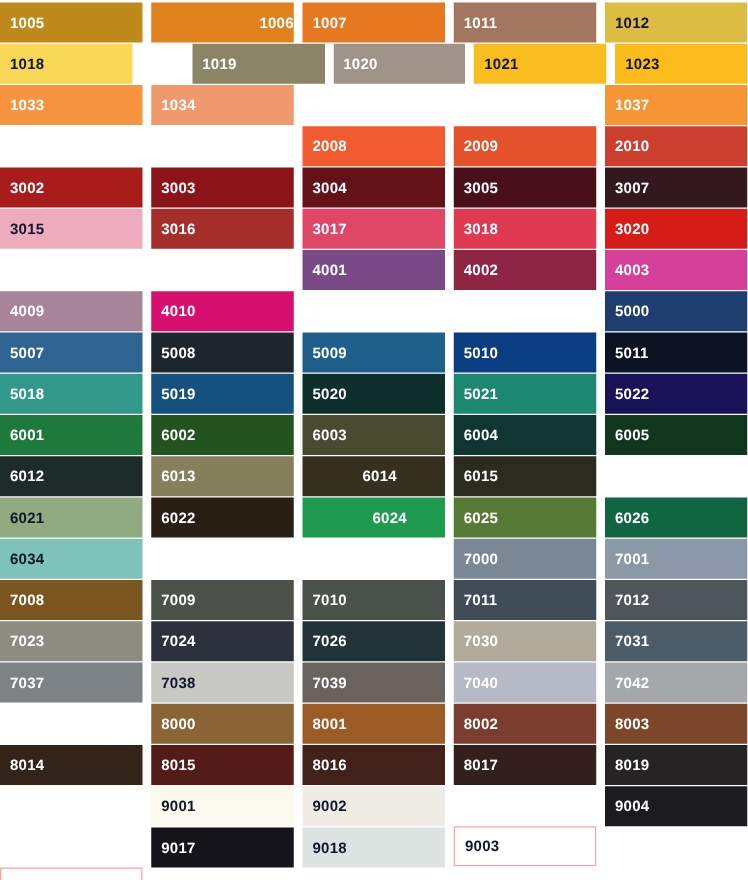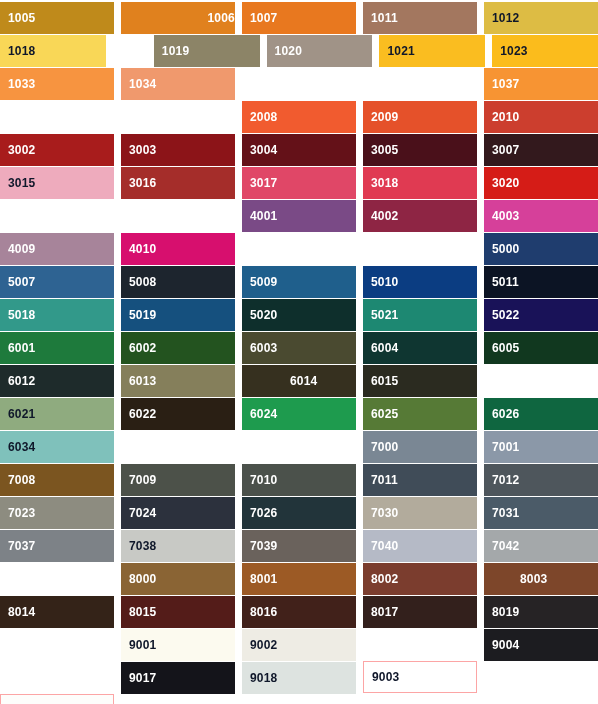--- a/index.html
+++ b/index.html
@@ -243,21 +243,21 @@
         <span class="ral-label">6015</span>
       </div>
     </div>
     <div class="ral-row">
       <div class="ral-cell t-dark" title="RAL 6021" style="background: rgb(143, 171, 127);">
         <span class="ral-label">6021</span>
       </div>
       <div class="ral-cell t-light" title="RAL 6022" style="background: rgb(42, 31, 20);">
         <span class="ral-label">6022</span>
       </div>
-      <div class="ral-cell t-light" title="RAL 6024" style="background: rgb(30, 155, 78);">
+      <div class="ral-cell t-light" title="RAL 6024" style="background: rgb(30, 155, 78); padding-left: 48px;">
         <span class="ral-label">6024</span>
       </div>
       <div class="ral-cell t-light" title="RAL 6025" style="background: rgb(86, 122, 54);">
         <span class="ral-label">6025</span>
       </div>
       <div class="ral-cell t-light" title="RAL 6026" style="background: rgb(15, 102, 64);">
         <span class="ral-label">6026</span>
       </div>
     </div>
     <div class="ral-row">
@@ -328,21 +328,21 @@
       <div class="ral-cell empty"></div>
       <div class="ral-cell t-light" title="RAL 8000" style="background: rgb(138, 100, 52);">
         <span class="ral-label">8000</span>
       </div>
       <div class="ral-cell t-light" title="RAL 8001" style="background: rgb(156, 90, 37);">
         <span class="ral-label">8001</span>
       </div>
       <div class="ral-cell t-light" title="RAL 8002" style="background: rgb(123, 61, 46);">
         <span class="ral-label">8002</span>
       </div>
-      <div class="ral-cell t-light" title="RAL 8003" style="background: rgb(125, 70, 42); padding-left: 28px;">
+      <div class="ral-cell t-light" title="RAL 8003" style="background: rgb(125, 70, 42);">
         <span class="ral-label">8003</span>
       </div>
     </div>
     <div class="ral-row">
       <div class="ral-cell t-light" title="RAL 8014" style="background: rgb(52, 35, 24);">
         <span class="ral-label">8014</span>
       </div>
       <div class="ral-cell t-light" title="RAL 8015" style="background: rgb(84, 28, 25);">
         <span class="ral-label">8015</span>
       </div>

